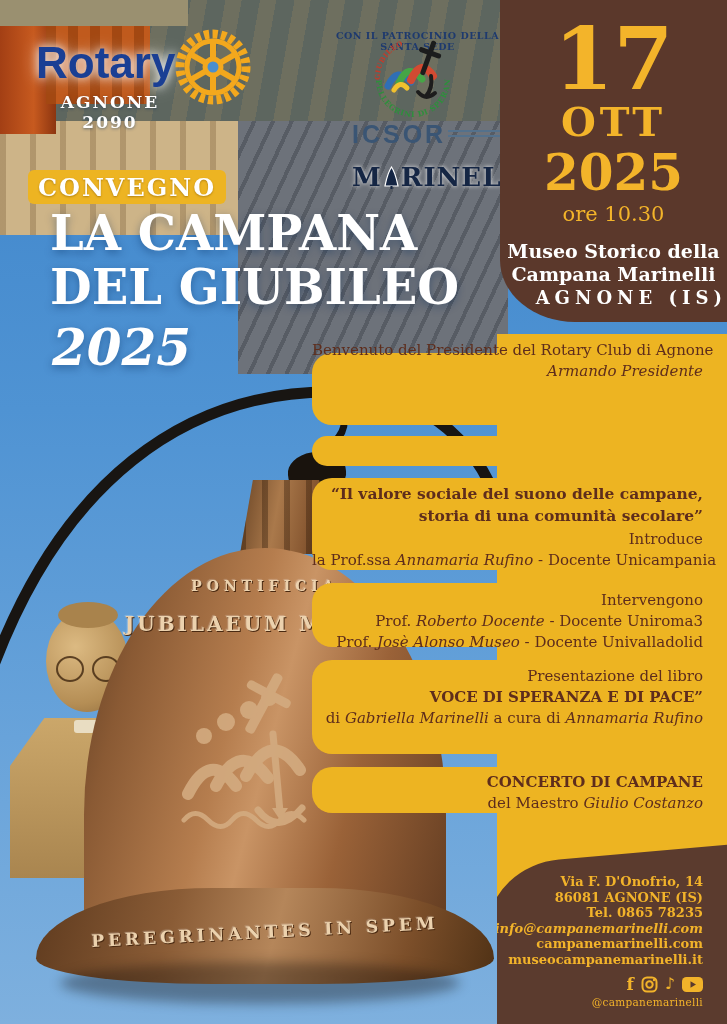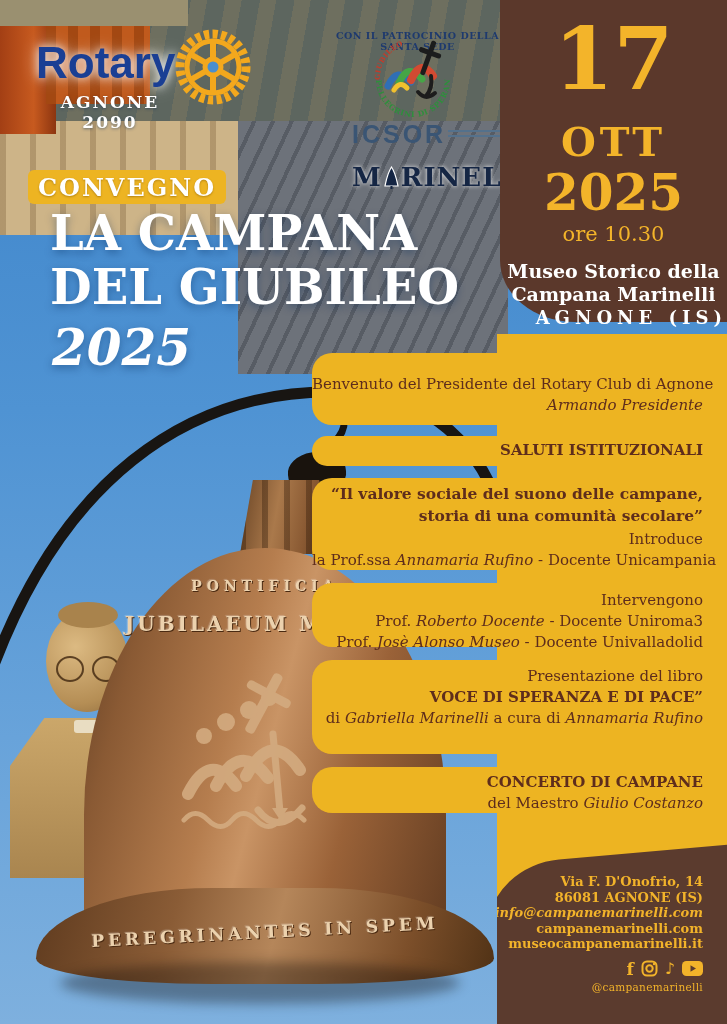--- a/index.html
+++ b/index.html
@@ -58,36 +58,36 @@
   .bell-text{color:#ecd2ae;text-shadow:1px 1px 0 #4a2a12,-1px -1px 1px rgba(255,255,255,.25);
     white-space:nowrap;font-weight:bold;}
   .insc-shoulder{left:84px;top:578px;width:362px;text-align:center;font-size:14px;letter-spacing:5px;}
   .insc-band{left:84px;top:612px;width:362px;text-align:center;font-size:20px;letter-spacing:3px;}
   .insc-rim{left:36px;top:922px;width:458px;text-align:center;font-size:17px;letter-spacing:4px;transform:rotate(-3deg);}
 
   
   .date-box{left:500px;top:0;width:227px;height:322px;background:#5b382b;
     border-bottom-left-radius:75px 62px;text-align:center;color:#f3b42a;}
   .date-day{font-size:86px;font-weight:bold;line-height:1;margin-top:16px;}
-  .date-month{font-size:40px;font-weight:bold;letter-spacing:4px;line-height:1;margin-top:20px;}
+  .date-month{font-size:40px;font-weight:bold;letter-spacing:4px;line-height:1;margin-top:0;}
   .date-year{font-size:50px;font-weight:bold;line-height:1;margin-top:6px;}
   .date-time{font-size:21px;margin-top:4px;}
   .venue{color:#ffffff;font-weight:bold;font-size:19px;line-height:23px;margin-top:14px;}
   .venue-city{letter-spacing:5px;font-size:18px;text-align:right;}
 
   .yellow-main{left:497px;top:334px;width:230px;height:690px;background:#edb422;overflow:hidden;}
   .yellow-ext{left:312px;width:186px;background:#edb422;border-radius:20px 0 0 20px;}
   .e0{top:353px;height:72px;} .e1{top:436px;height:30px;} .e2{top:478px;height:92px;}
   .e3{top:583px;height:64px;} .e4{top:660px;height:94px;} .e5{top:767px;height:46px;}
 
   .pgroup{left:312px;right:24px;text-align:right;color:#5e2d1c;font-size:15px;line-height:21px;}
   .pline{min-height:21px;white-space:nowrap;}
   .seg-n{font-weight:normal;} .seg-b{font-weight:bold;} .seg-i{font-style:italic;}
   .seg-bi{font-weight:bold;font-style:italic;}
-  .g0{top:374px;} .g1{top:440px;} .g2{top:483px;font-size:15.5px;} .g3{top:529px;}
+  .g0{top:340px;} .g1{top:440px;} .g2{top:483px;font-size:15.5px;} .g3{top:529px;}
   .g4{top:590px;} .g5{top:666px;} .g6{top:772px;}
 
   .contact-shape{position:absolute;left:-8px;right:-32px;top:508px;height:560px;background:#5b3b2e;
     border-top-left-radius:70px 60px;transform:skewY(-5deg);transform-origin:100% 0;}
   .contact-text{position:absolute;right:24px;top:540px;text-align:right;color:#f2b32a;}
   .cline{font-size:13px;line-height:15.5px;font-weight:bold;white-space:nowrap;}
   .social-row{margin-top:8px;display:flex;justify-content:flex-end;align-items:center;gap:7px;}
   .sicon{display:inline-flex;align-items:center;justify-content:center;height:18px;}
   .fb-glyph{font-size:17px;font-weight:bold;color:#f2b32a;line-height:18px;}
   .note-glyph{font-size:16px;font-weight:bold;color:#f2b32a;font-family:"DejaVu Sans",sans-serif;line-height:18px;}
@@ -247,20 +247,21 @@
     <div>DEL GIUBILEO</div>
   </div>
   <div class="abs title-year">2025</div>
 
   <div class="abs yellow-main">
     <div class="contact-shape"></div>
     <div class="contact-text">
       <div>
           <div class="cline seg-b">Via F. D'Onofrio, 14</div>
           <div class="cline seg-b">86081 AGNONE (IS)</div>
+          <div class="cline seg-b">Tel. 0865 78235</div>
           <div class="cline seg-bi">info@campanemarinelli.com</div>
           <div class="cline seg-b">campanemarinelli.com</div>
           <div class="cline seg-b">museocampanemarinelli.it</div>
         </div>
       <div class="social-row">
         <span class="sicon fb-glyph">f</span>
         <span class="sicon">
           <svg width="17" height="17" viewBox="0 0 17 17">
             <rect x="1.5" y="1.5" width="14" height="14" rx="4.5" fill="none" stroke="#f2b32a" stroke-width="2"></rect>
             <circle cx="8.5" cy="8.5" r="3.2" fill="none" stroke="#f2b32a" stroke-width="2"></circle>
@@ -283,23 +284,20 @@
   <div class="abs yellow-ext e1"></div>
   <div class="abs yellow-ext e2"></div>
   <div class="abs yellow-ext e3"></div>
   <div class="abs yellow-ext e4"></div>
   <div class="abs yellow-ext e5"></div>
 
   <div class="abs pgroup g0">
       <div class="pline"><span class="seg-n">Benvenuto del Presidente del Rotary Club di Agnone</span></div>
       <div class="pline"><span class="seg-i">Armando Presidente</span></div>
     </div>
-  <div class="abs pgroup g1">
-      <div class="pline"><span class="seg-b">SALUTI ISTITUZIONALI</span></div>
-    </div>
   <div class="abs pgroup g2">
       <div class="pline"><span class="seg-b">“Il valore sociale del suono delle campane,</span></div>
       <div class="pline"><span class="seg-b">storia di una comunità secolare”</span></div>
     </div>
   <div class="abs pgroup g3">
       <div class="pline"><span class="seg-n">Introduce</span></div>
       <div class="pline"><span class="seg-n">la Prof.ssa </span><span class="seg-i">Annamaria Rufino</span><span class="seg-n"> - Docente Unicampania</span></div>
     </div>
   <div class="abs pgroup g4">
       <div class="pline"><span class="seg-n">Intervengono</span></div>

